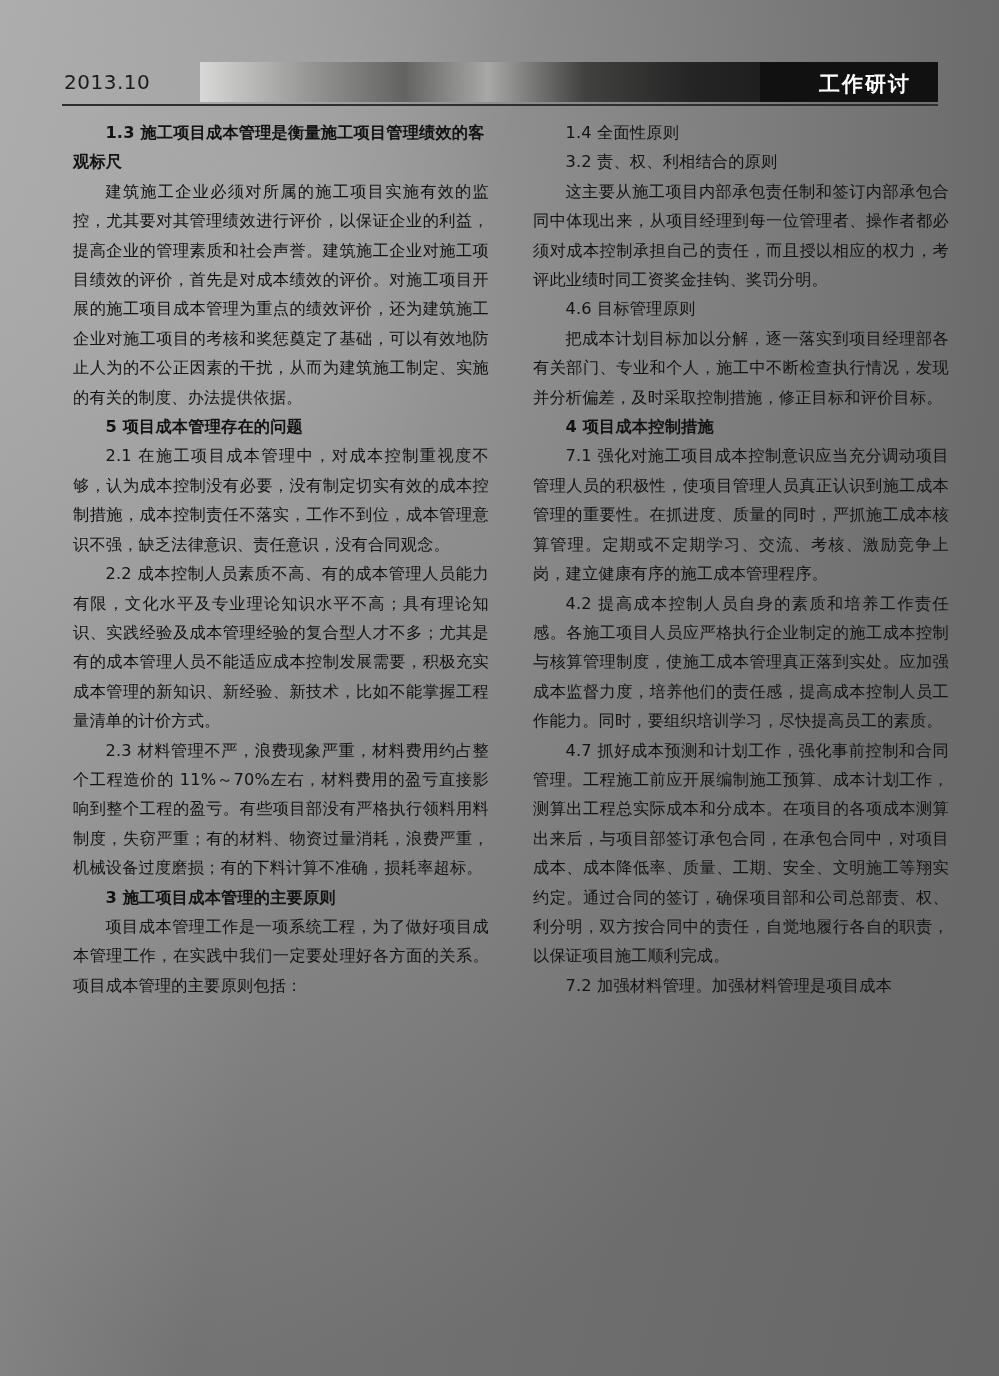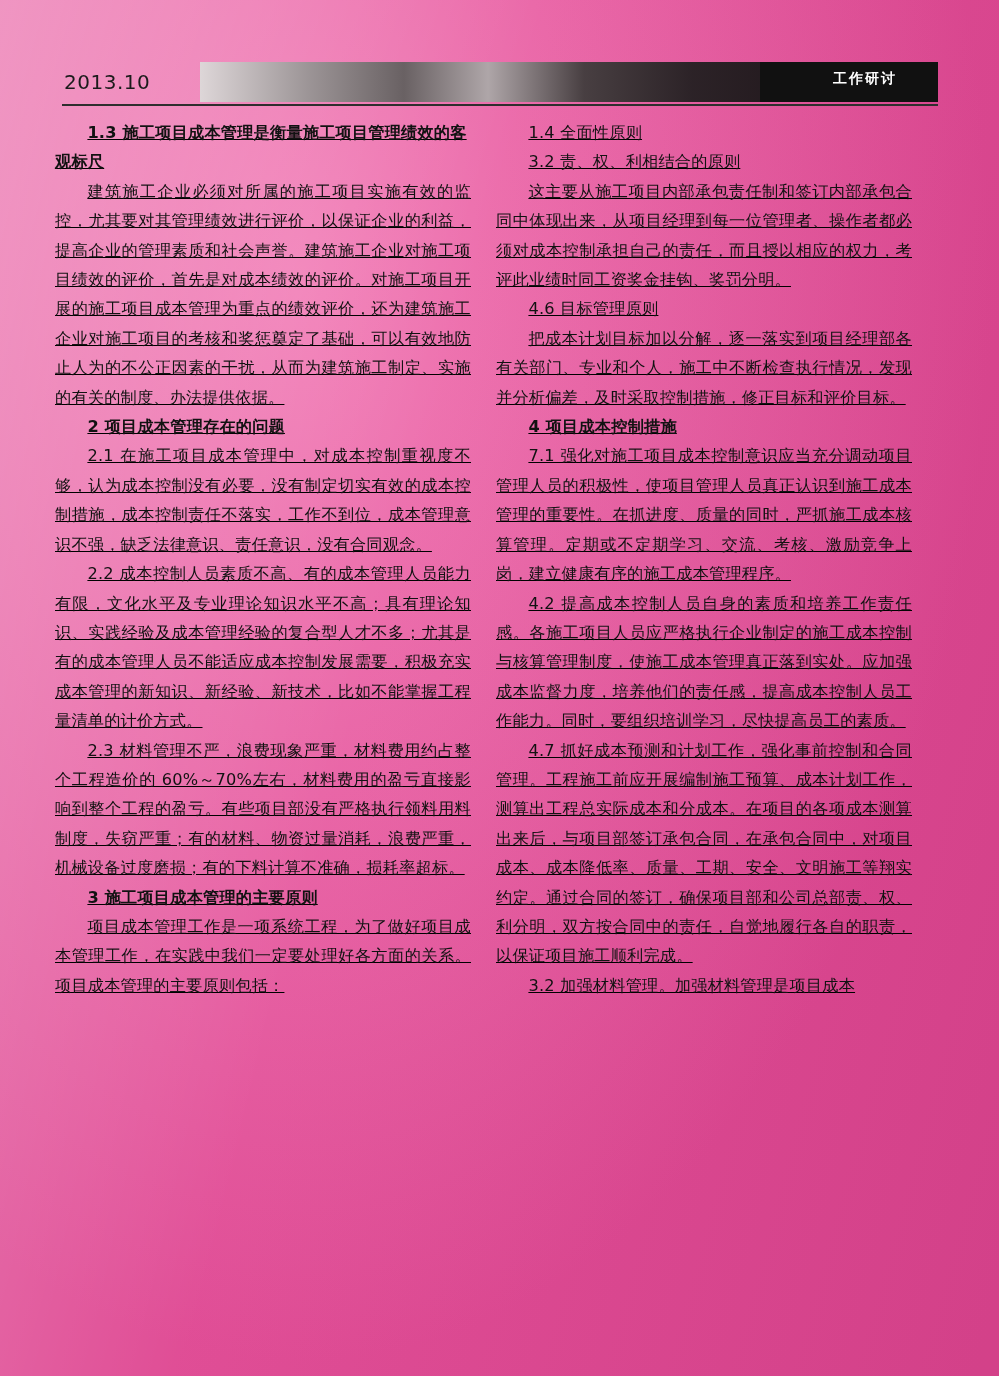--- a/index.html
+++ b/index.html
@@ -4,21 +4,21 @@
 <style>
   html, body {
     margin: 0;
     padding: 0;
     background: #c9c9c9;
   }
   .page {
     position: relative;
     width: 999px;
     height: 1376px;
-    background: #ec4899;
+    background: #737373;
     overflow: hidden;
     font-family: "DejaVu Sans", "Liberation Sans", sans-serif;
   }
   
   .page::before {
     content: "";
     position: absolute;
     inset: 0;
     background:
       linear-gradient(105deg, rgba(255,255,255,0.35) 0%, rgba(255,255,255,0.05) 40%, rgba(0,0,0,0.05) 100%),
@@ -76,35 +76,34 @@
     width: 178px;
     height: 40px;
     background: #111111;
   }
   .header-title {
     position: absolute;
     top: 8px;
     left: 800px;
     width: 130px;
     color: #ffffff;
-    font-size: 14px;
+    font-size: 21px;
     letter-spacing: 2px;
     text-align: center;
     font-weight: 700;
   }
 
   
   .columns {
     position: absolute;
     top: 118px;
-    left: 55px;
+    left: 73px;
     width: 876px;
     display: flex;
-    gap: 25px;
-    text-decoration: underline;
+    gap: 44px;
   }
   .col {
     width: 416px;
   }
   p.para {
     margin: 0 0 0 0;
     font-size: 16.2px;
     line-height: 29.4px;
     color: #121212;
     text-align: justify;
@@ -134,36 +133,36 @@
       <div class="issue-date">2013.10</div>
       <div class="header-title">工作研讨</div>
       <div class="header-rule"></div>
     </div>
 
     <div class="columns">
 
       <div class="col">
         <p class="para heading">1.3 施工项目成本管理是衡量施工项目管理绩效的客观标尺</p>
         <p class="para indent">建筑施工企业必须对所属的施工项目实施有效的监控，尤其要对其管理绩效进行评价，以保证企业的利益，提高企业的管理素质和社会声誉。建筑施工企业对施工项目绩效的评价，首先是对成本绩效的评价。对施工项目开展的施工项目成本管理为重点的绩效评价，还为建筑施工企业对施工项目的考核和奖惩奠定了基础，可以有效地防止人为的不公正因素的干扰，从而为建筑施工制定、实施的有关的制度、办法提供依据。</p>
-        <p class="para heading">2 项目成本管理存在的问题</p>
+        <p class="para heading">5 项目成本管理存在的问题</p>
         <p class="para indent">2.1 在施工项目成本管理中，对成本控制重视度不够，认为成本控制没有必要，没有制定切实有效的成本控制措施，成本控制责任不落实，工作不到位，成本管理意识不强，缺乏法律意识、责任意识，没有合同观念。</p>
         <p class="para indent">2.2 成本控制人员素质不高、有的成本管理人员能力有限，文化水平及专业理论知识水平不高；具有理论知识、实践经验及成本管理经验的复合型人才不多；尤其是有的成本管理人员不能适应成本控制发展需要，积极充实成本管理的新知识、新经验、新技术，比如不能掌握工程量清单的计价方式。</p>
-        <p class="para indent">2.3 材料管理不严，浪费现象严重，材料费用约占整个工程造价的 60%～70%左右，材料费用的盈亏直接影响到整个工程的盈亏。有些项目部没有严格执行领料用料制度，失窃严重；有的材料、物资过量消耗，浪费严重，机械设备过度磨损；有的下料计算不准确，损耗率超标。</p>
+        <p class="para indent">2.3 材料管理不严，浪费现象严重，材料费用约占整个工程造价的 11%～70%左右，材料费用的盈亏直接影响到整个工程的盈亏。有些项目部没有严格执行领料用料制度，失窃严重；有的材料、物资过量消耗，浪费严重，机械设备过度磨损；有的下料计算不准确，损耗率超标。</p>
         <p class="para heading">3 施工项目成本管理的主要原则</p>
         <p class="para indent">项目成本管理工作是一项系统工程，为了做好项目成本管理工作，在实践中我们一定要处理好各方面的关系。项目成本管理的主要原则包括：</p>
       </div>
 
       <div class="col">
         <p class="para sub">1.4 全面性原则</p>
         <p class="para sub">3.2 责、权、利相结合的原则</p>
         <p class="para indent">这主要从施工项目内部承包责任制和签订内部承包合同中体现出来，从项目经理到每一位管理者、操作者都必须对成本控制承担自己的责任，而且授以相应的权力，考评此业绩时同工资奖金挂钩、奖罚分明。</p>
         <p class="para sub">4.6 目标管理原则</p>
         <p class="para indent">把成本计划目标加以分解，逐一落实到项目经理部各有关部门、专业和个人，施工中不断检查执行情况，发现并分析偏差，及时采取控制措施，修正目标和评价目标。</p>
         <p class="para heading">4 项目成本控制措施</p>
         <p class="para indent">7.1 强化对施工项目成本控制意识应当充分调动项目管理人员的积极性，使项目管理人员真正认识到施工成本管理的重要性。在抓进度、质量的同时，严抓施工成本核算管理。定期或不定期学习、交流、考核、激励竞争上岗，建立健康有序的施工成本管理程序。</p>
         <p class="para indent">4.2 提高成本控制人员自身的素质和培养工作责任感。各施工项目人员应严格执行企业制定的施工成本控制与核算管理制度，使施工成本管理真正落到实处。应加强成本监督力度，培养他们的责任感，提高成本控制人员工作能力。同时，要组织培训学习，尽快提高员工的素质。</p>
         <p class="para indent">4.7 抓好成本预测和计划工作，强化事前控制和合同管理。工程施工前应开展编制施工预算、成本计划工作，测算出工程总实际成本和分成本。在项目的各项成本测算出来后，与项目部签订承包合同，在承包合同中，对项目成本、成本降低率、质量、工期、安全、文明施工等翔实约定。通过合同的签订，确保项目部和公司总部责、权、利分明，双方按合同中的责任，自觉地履行各自的职责，以保证项目施工顺利完成。</p>
-        <p class="para indent">3.2 加强材料管理。加强材料管理是项目成本</p>
+        <p class="para indent">7.2 加强材料管理。加强材料管理是项目成本</p>
       </div>
 
     </div>
   </div>
 </div>
 
 </body></html>

